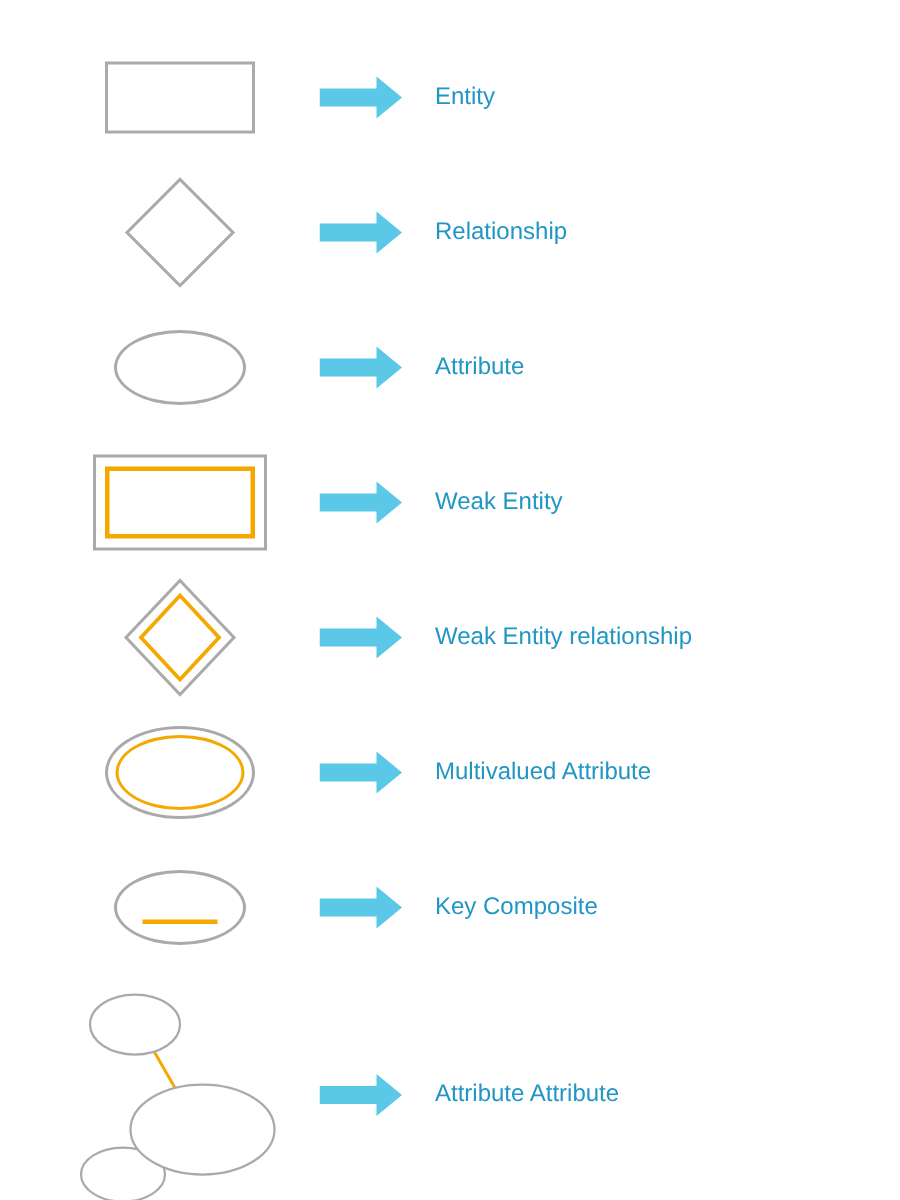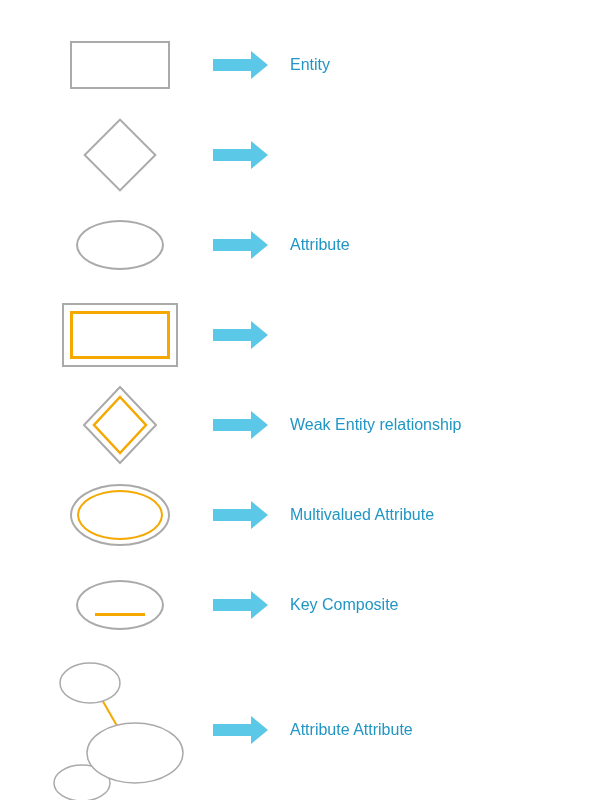--- a/index.html
+++ b/index.html
@@ -110,20 +110,23 @@
 
   <div class="legend-row">
     <div class="shape-area">
       <div class="shape-relationship"></div>
     </div>
     <div class="arrow-area">
       <svg width="55" height="28">
         <polygon points="0,8 38,8 38,0 55,14 38,28 38,20 0,20" fill="#5bc8e8"></polygon>
       </svg>
     </div>
+    <div class="label-area">
+      <span>Relationship</span>
+    </div>
   </div>
 
   <div class="legend-row">
     <div class="shape-area">
       <div class="shape-attribute"></div>
     </div>
     <div class="arrow-area">
       <svg width="55" height="28">
         <polygon points="0,8 38,8 38,0 55,14 38,28 38,20 0,20" fill="#5bc8e8"></polygon>
       </svg>
@@ -138,20 +141,23 @@
       <div style="position:relative; width:116px; height:64px; display:flex; align-items:center; justify-content:center;">
         <div style="position:absolute; top:0; left:0; width:116px; height:64px; border:2px solid #aaa; background:#fff;"></div>
         <div style="position:absolute; top:8px; left:8px; width:100px; height:48px; border:3px solid #f5a800; background:#fff;"></div>
       </div>
     </div>
     <div class="arrow-area">
       <svg width="55" height="28">
         <polygon points="0,8 38,8 38,0 55,14 38,28 38,20 0,20" fill="#5bc8e8"></polygon>
       </svg>
     </div>
+    <div class="label-area">
+      <span>Weak Entity</span>
+    </div>
   </div>
 
   <div class="legend-row">
     <div class="shape-area">
       <svg width="80" height="80" viewBox="0 0 80 80">
 
         <polygon points="40,2 76,40 40,78 4,40" fill="#fff" stroke="#aaa" stroke-width="2"></polygon>
 
         <polygon points="40,12 66,40 40,68 14,40" fill="#fff" stroke="#f5a800" stroke-width="2.5"></polygon>
       </svg>

